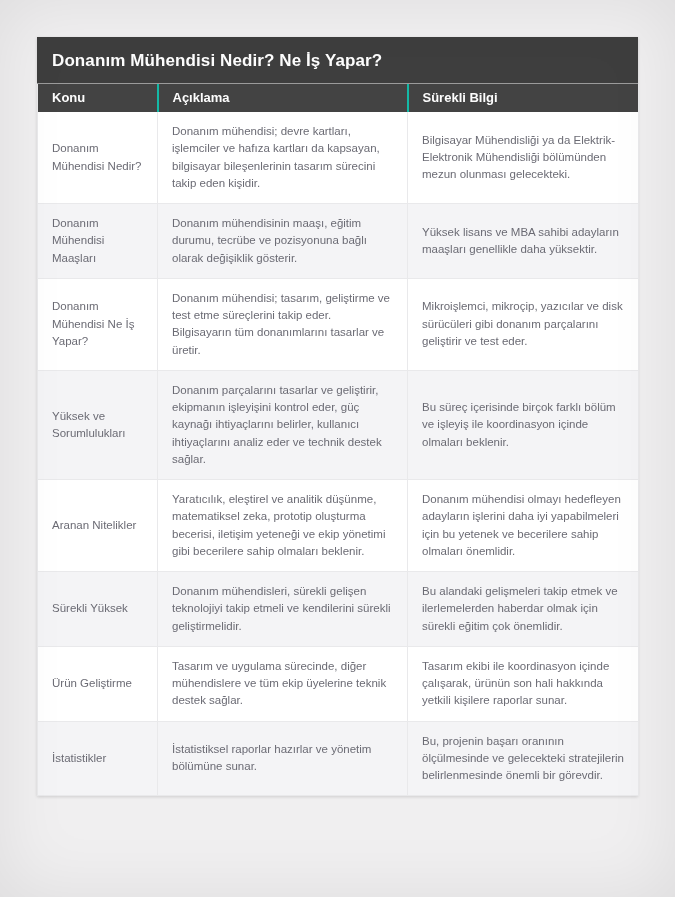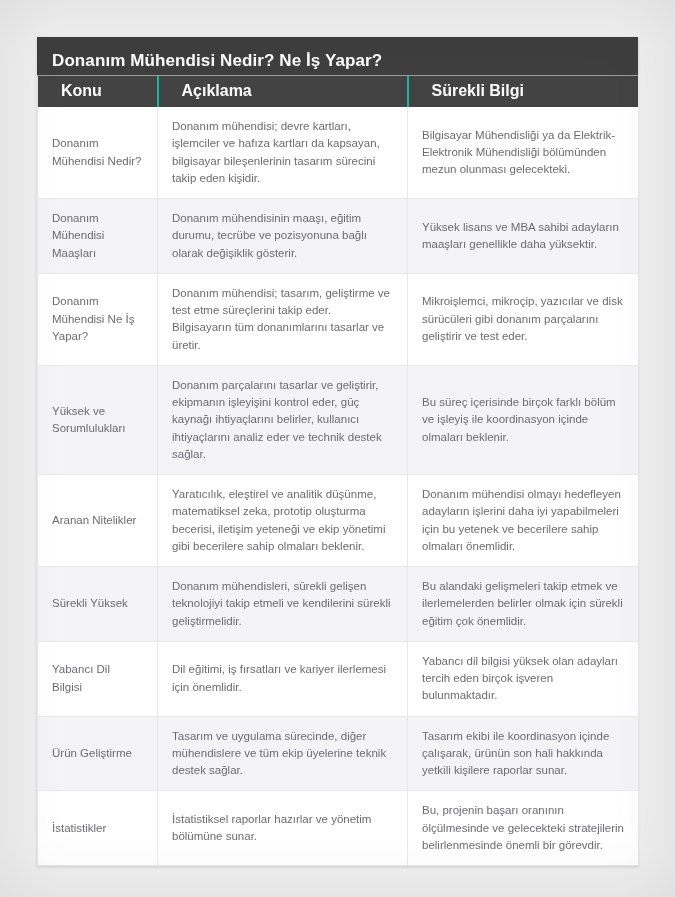--- a/index.html
+++ b/index.html
@@ -20,35 +20,35 @@
   }
   .card{
     width:601px;margin:37px auto 0;
     box-shadow:0 1px 3px rgba(0,0,0,0.14);
     background:var(--row-bg,#fff);
   }
   .title-bar{
     background:var(--card-header-bg,#3e3e3e);
     color:var(--header-text,#fdfdfd);
     font-size:17px;font-weight:bold;
-    padding:14px 15px 4px;
+    padding:14px 15px 12px;
     border-bottom:1px solid #9b9b9b;
     letter-spacing:.1px;
   }
   table{
     width:100%;border-collapse:collapse;table-layout:fixed;
     background:var(--row-bg,#fff);
     font-size:11.5px;color:var(--body-text,#6b6b74);
   }
   col.c1{width:120px;} col.c2{width:250px;} col.c3{width:231px;}
   thead th{
     background:var(--column-header-bg,#434343);
     color:var(--header-text,#fff);
-    text-align:left;font-size:16px;font-weight:bold;
-    padding:6px 23px 7px;
+    text-align:left;font-size:13px;font-weight:bold;
+    padding:6px 14px 7px;
   }
   thead th + th{border-left:2px solid #14b8a6;}
   tbody td{
     padding:11px 14px;vertical-align:middle;line-height:1.5;
     border-bottom:1px solid var(--border,#e9e9eb);
   }
   tbody td + td{border-left:1px solid var(--border,#e9e9eb);}
   tbody tr:nth-child(even){background:var(--stripe-bg,#f4f4f6);}
   table{border:1px solid var(--border,#e9e9eb);border-top:none;}
 </style>
@@ -98,28 +98,23 @@
 
   <tr>
     <td>Aranan Nitelikler</td>
     <td>Yaratıcılık, eleştirel ve analitik düşünme, matematiksel zeka, prototip oluşturma becerisi, iletişim yeteneği ve ekip yönetimi gibi becerilere sahip olmaları beklenir.</td>
     <td>Donanım mühendisi olmayı hedefleyen adayların işlerini daha iyi yapabilmeleri için bu yetenek ve becerilere sahip olmaları önemlidir.</td>
   </tr>
 
   <tr>
     <td>Sürekli Yüksek</td>
     <td>Donanım mühendisleri, sürekli gelişen teknolojiyi takip etmeli ve kendilerini sürekli geliştirmelidir.</td>
-    <td>Bu alandaki gelişmeleri takip etmek ve ilerlemelerden belirler olmak için sürekli eğitim çok önemlidir.</td>
+    <td>Bu alandaki gelişmeleri takip etmek ve ilerlemelerden haberdar olmak için sürekli eğitim çok önemlidir.</td>
   </tr>
 
-  <tr>
-    <td>Yabancı Dil Bilgisi</td>
-    <td>Dil eğitimi, iş fırsatları ve kariyer ilerlemesi için önemlidir.</td>
-    <td>Yabancı dil bilgisi yüksek olan adayları tercih eden birçok işveren bulunmaktadır.</td>
-  </tr>
 
 
   <tr>
     <td>Ürün Geliştirme</td>
     <td>Tasarım ve uygulama sürecinde, diğer mühendislere ve tüm ekip üyelerine teknik destek sağlar.</td>
     <td>Tasarım ekibi ile koordinasyon içinde çalışarak, ürünün son hali hakkında yetkili kişilere raporlar sunar.</td>
   </tr>
 
   <tr>
     <td>İstatistikler</td>

